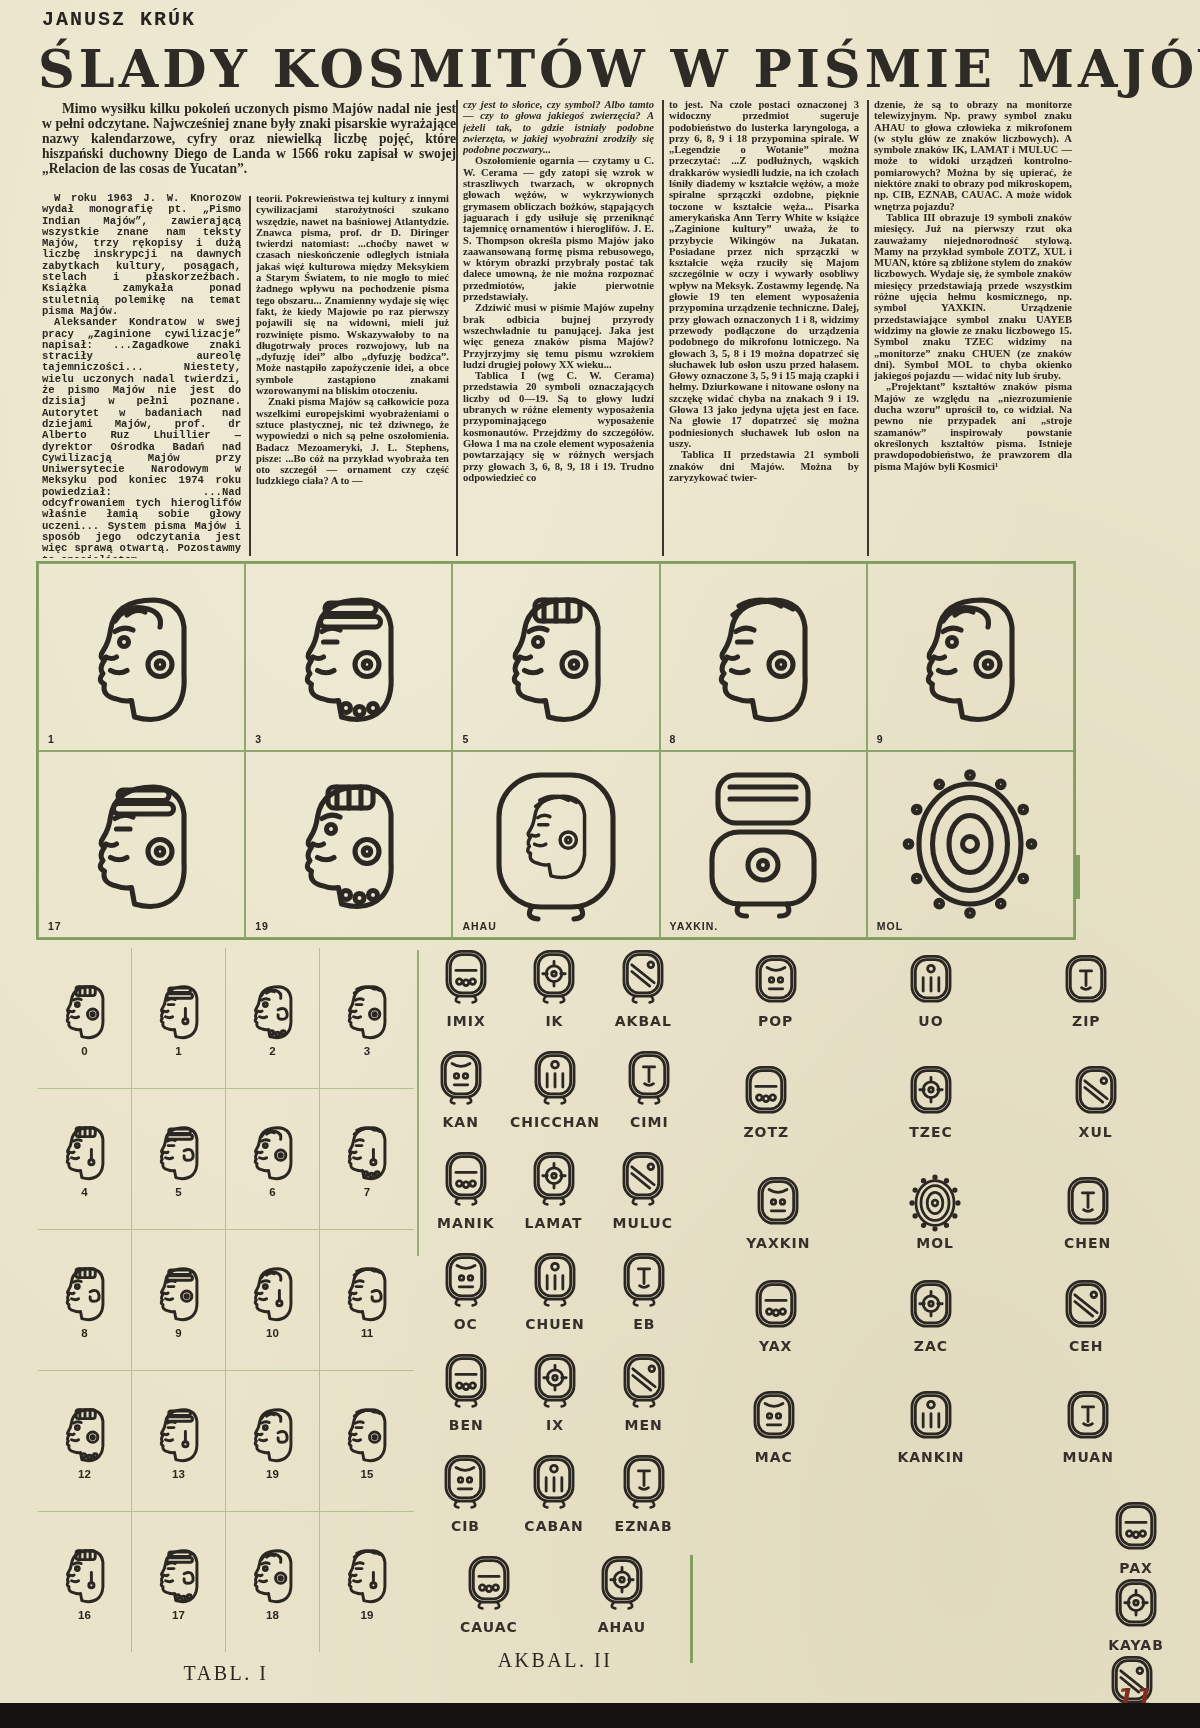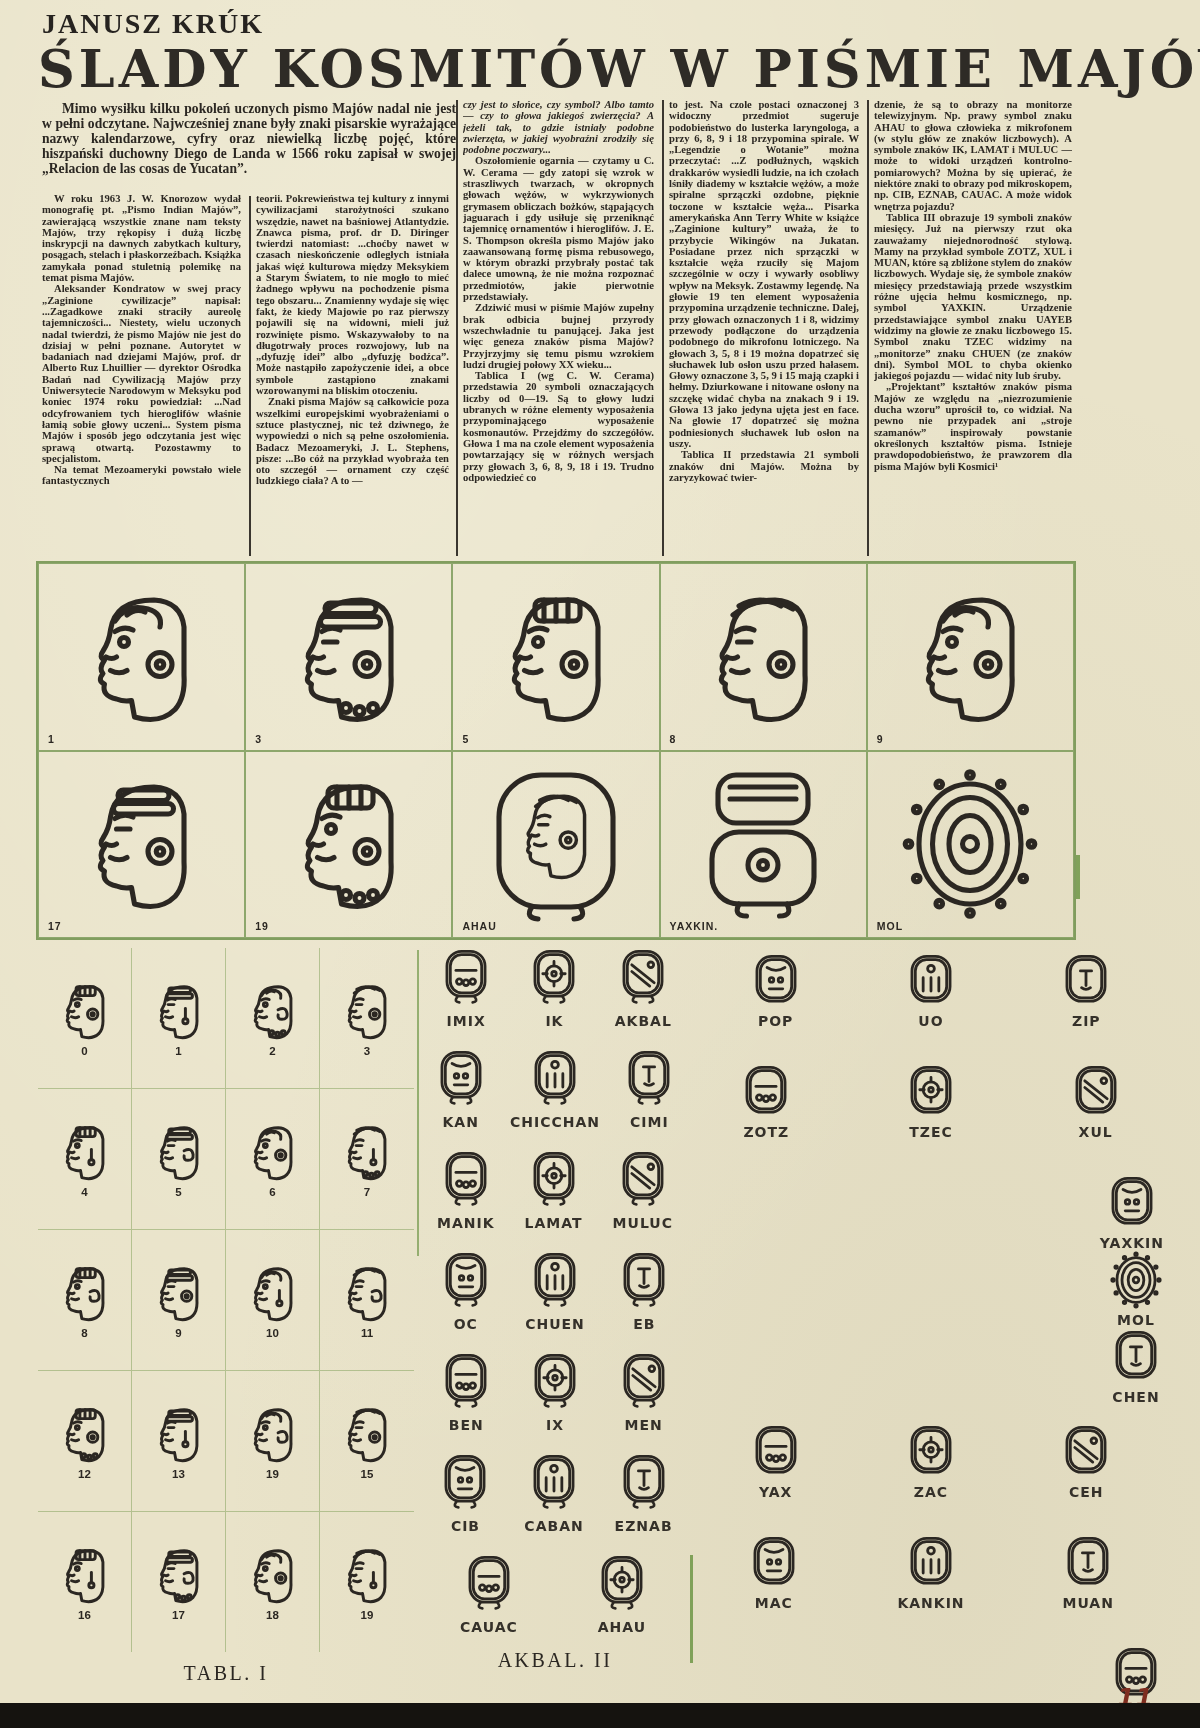--- a/index.html
+++ b/index.html
@@ -7,22 +7,22 @@
     position:relative; width:1200px; height:1728px; margin:0 auto;
     background:#e9e3c9;
     background-image:radial-gradient(ellipse at 30% 20%, rgba(255,255,245,.25), rgba(0,0,0,0) 60%),
                      radial-gradient(ellipse at 80% 90%, rgba(120,110,70,.08), rgba(0,0,0,0) 55%);
     overflow:hidden;
     font-family:"Liberation Serif", serif;
     color:#2b2722;
   }
   .byline{
     position:absolute; left:42px; top:8px;
-    font-family:Liberation Serif, serif; font-weight:900;
-    font-size:28px; letter-spacing:2px; color:#262320;
+    font-family:Liberation Mono, monospace; font-weight:900;
+    font-size:20px; letter-spacing:2px; color:#262320;
   }
   .headline{
     position:absolute; left:38px; top:38px; width:1130px; margin:0;
     font-family:"DejaVu Serif", serif; font-weight:700;
     font-size:51px; letter-spacing:4px; white-space:nowrap; color:#2e2b26;
     transform:scaleY(1.04);
   }
   .lede{
     position:absolute; left:42px; top:101px; width:414px; height:90px; overflow:hidden;
     font-weight:700; font-size:13.6px; line-height:15px; text-align:justify; text-indent:20px;
@@ -85,21 +85,21 @@
 
   <div class="byline">JANUSZ KRÚK</div>
   <h1 class="headline">ŚLADY KOSMITÓW W PIŚMIE MAJÓW</h1>
   <div class="lede">Mimo wysiłku kilku pokoleń uczonych pismo Majów nadal nie jest w pełni odczytane. Najwcześniej znane były znaki pisarskie wyrażające nazwy kalendarzowe, cyfry oraz niewielką liczbę pojęć, które hiszpański duchowny Diego de Landa w 1566 roku zapisał w swojej „Relacion de las cosas de Yucatan”.</div>
 
   <div class="vrule" style="left:249px; top:196px; height:360px;"></div>
   <div class="vrule" style="left:456px; top:100px; height:456px;"></div>
   <div class="vrule" style="left:662px; top:100px; height:456px;"></div>
   <div class="vrule" style="left:867px; top:100px; height:456px;"></div>
 
-  <div class="col" id="col-0" style="left:42px;  top:193px; width:199px; height:365px;">
+  <div class="col" id="col-0" style="left:42px;  top:193px; width:199px; height:365px;font-family:Liberation Mono, monospace;">
       <p class="para ind">W roku 1963 J. W. Knorozow wydał monografię pt. „Pismo Indian Majów”, zawierającą wszystkie znane nam teksty Majów, trzy rękopisy i dużą liczbę inskrypcji na dawnych zabytkach kultury, posągach, stelach i płaskorzeźbach. Książka zamykała ponad stuletnią polemikę na temat pisma Majów.</p>
       <p class="para ind">Aleksander Kondratow w swej pracy „Zaginione cywilizacje” napisał: ...Zagadkowe znaki straciły aureolę tajemniczości... Niestety, wielu uczonych nadal twierdzi, że pismo Majów nie jest do dzisiaj w pełni poznane. Autorytet w badaniach nad dziejami Majów, prof. dr Alberto Ruz Lhuillier — dyrektor Ośrodka Badań nad Cywilizacją Majów przy Uniwersytecie Narodowym w Meksyku pod koniec 1974 roku powiedział: ...Nad odcyfrowaniem tych hieroglifów właśnie łamią sobie głowy uczeni... System pisma Majów i sposób jego odczytania jest więc sprawą otwartą. Pozostawmy to specjalistom.</p>
       <p class="para ind">Na temat Mezoameryki powstało wiele fantastycznych</p>
     </div>
   <div class="col" id="col-1" style="left:256px; top:193px; width:193px; height:365px;">
       <p class="para">teorii. Pokrewieństwa tej kultury z innymi cywilizacjami starożytności szukano wszędzie, nawet na baśniowej Atlantydzie. Znawca pisma, prof. dr D. Diringer twierdzi natomiast: ...choćby nawet w czasach nieskończenie odległych istniała jakaś więź kulturowa między Meksykiem a Starym Światem, to nie mogło to mieć żadnego wpływu na pochodzenie pisma tego obszaru... Znamienny wydaje się więc fakt, że kiedy Majowie po raz pierwszy pojawili się na widowni, mieli już rozwinięte pismo. Wskazywałoby to na długotrwały proces rozwojowy, lub na „dyfuzję idei” albo „dyfuzję bodźca”. Może nastąpiło zapożyczenie idei, a obce symbole zastąpiono znakami wzorowanymi na bliskim otoczeniu.</p>
       <p class="para ind">Znaki pisma Majów są całkowicie poza wszelkimi europejskimi wyobrażeniami o sztuce plastycznej, nic też dziwnego, że wypowiedzi o nich są pełne oszołomienia. Badacz Mezoameryki, J. L. Stephens, pisze: ...Bo cóż na przykład wyobraża ten oto szczegół — ornament czy część ludzkiego ciała? A to —</p>
     </div>
   <div class="col" id="col-2" style="left:463px; top:99px;  width:191px; height:459px;">
       <p class="para it">czy jest to słońce, czy symbol? Albo tamto — czy to głowa jakiegoś zwierzęcia? A jeżeli tak, to gdzie istniały podobne zwierzęta, w jakiej wyobraźni zrodziły się podobne poczwary...</p>
@@ -1086,21 +1086,21 @@
                   <rect x="16" y="6" width="68" height="80" rx="26"></rect>
                   <rect x="22" y="12" width="56" height="68" rx="20"></rect>
                   <path d="M30 30 L70 62 M30 42 L62 68"></path>
                   <circle cx="64" cy="30" r="5"></circle>
                 </g>
               </svg>
             </div>
             <span class="tname">XUL</span>
           </div>
         </div>
-        <div class="trow" style="margin-bottom: 18px; flex-direction: column;">
+        <div class="trow" style="margin-bottom: 26px;">
           <div class="titem">
             <div class="glyph">
               <svg viewBox="0 0 100 100" width="56" height="58">
                 <g fill="none" stroke="#2b2722" stroke-width="5" stroke-linecap="round" stroke-linejoin="round">
                   <rect x="16" y="6" width="68" height="80" rx="26"></rect>
                   <rect x="22" y="12" width="56" height="68" rx="20"></rect>
                   <path d="M34 26 q16 10 32 0"></path>
                   <circle cx="42" cy="48" r="4"></circle>
                   <circle cx="58" cy="48" r="4"></circle>
                   <path d="M38 64 h24"></path>

